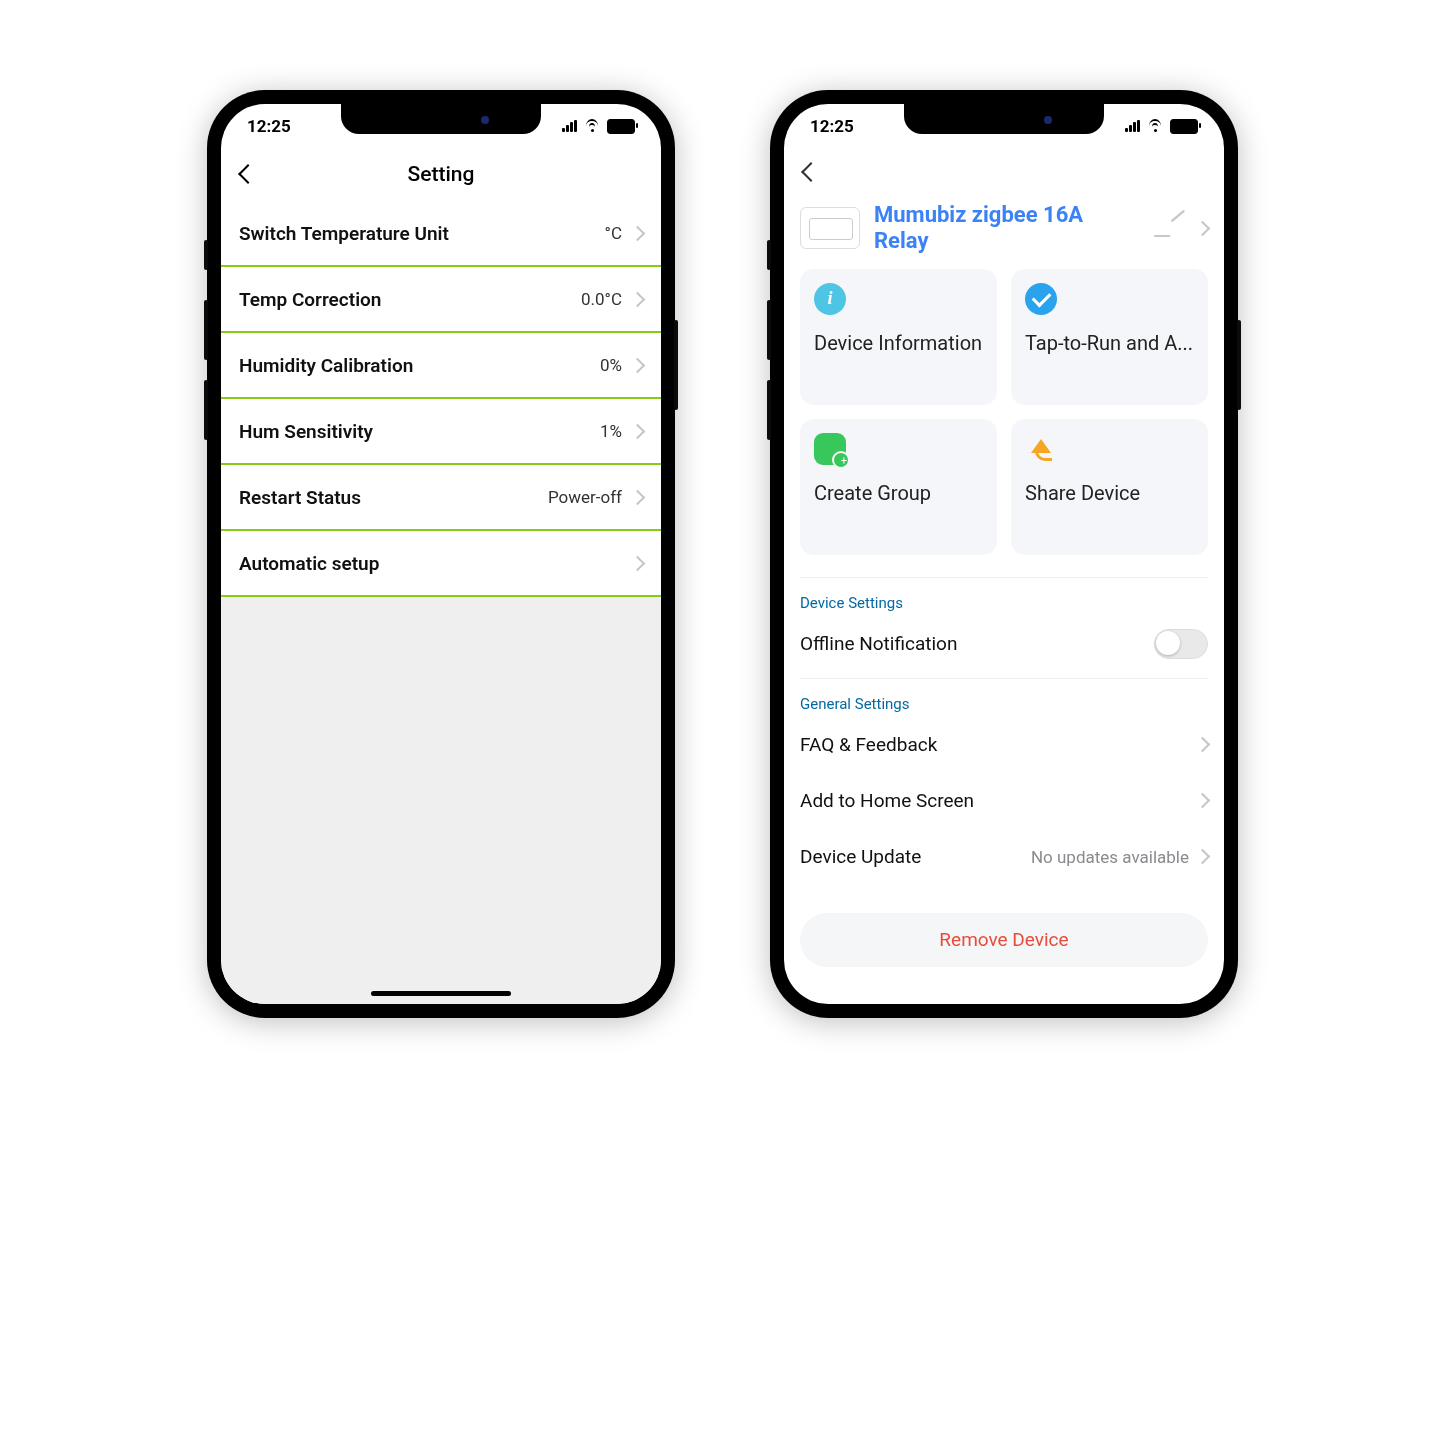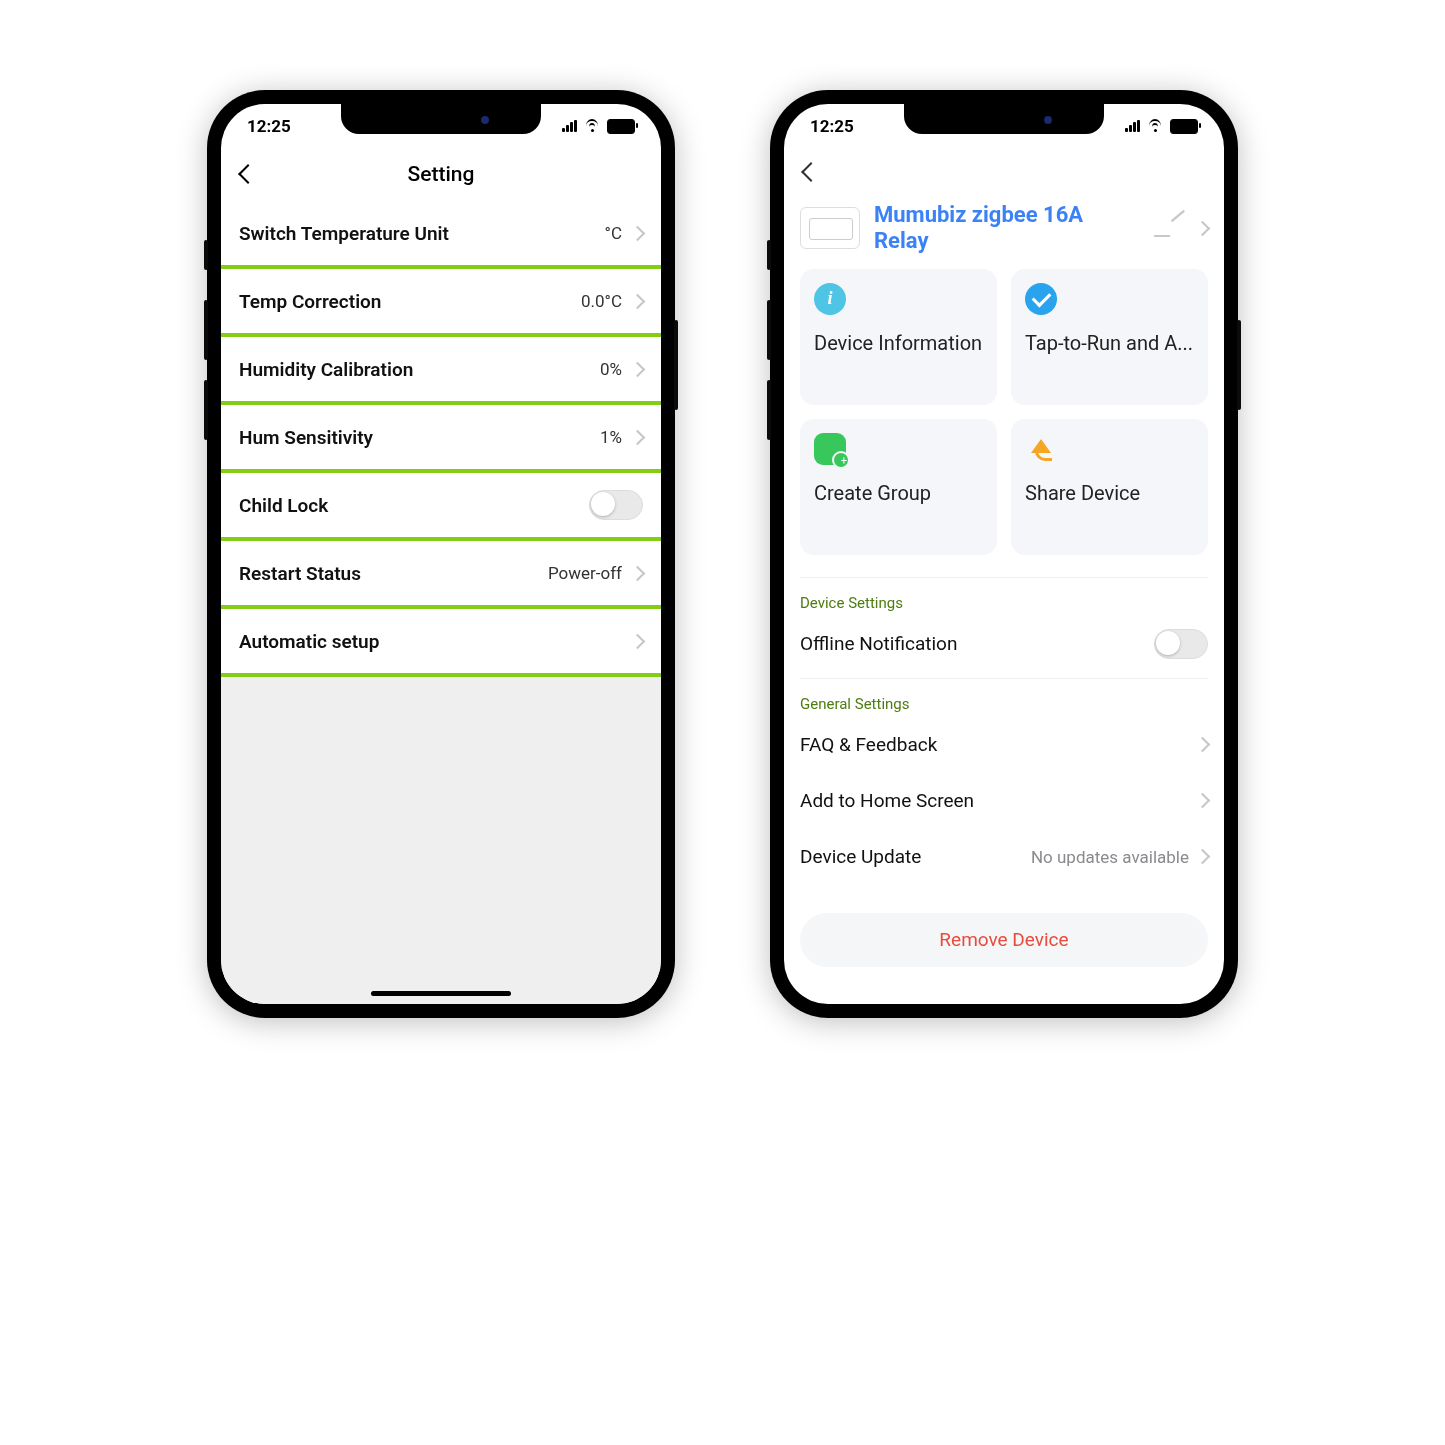--- a/index.html
+++ b/index.html
@@ -27,21 +27,21 @@
   .battery i{display:block;width:100%;height:100%;background:#000;border-radius:1px;}
   .content{position:absolute;inset:0;padding-top:44px;display:flex;flex-direction:column;}
   
   .hdr{display:flex;align-items:center;height:52px;padding:0 10px;border-bottom:1px solid transparent;}
   .hdr .back{width:34px;display:flex;align-items:center;justify-content:center;}
   .hdr h1{flex:1;text-align:center;font-size:21px;font-weight:500;margin:0;}
   .hdr .spacer{width:34px;}
   .chev{width:12px;height:12px;border-left:2px solid #000;border-bottom:2px solid #000;transform:rotate(45deg);}
   .chev.r{border-color:#c6c6c9;transform:rotate(-135deg);width:9px;height:9px;}
   .list{background:#fff;}
-  .row{display:flex;align-items:center;height:64px;padding:0 18px;border-bottom:4px solid #84cc16;}
+  .row{display:flex;align-items:center;height:64px;padding:0 18px;border-bottom:2px solid #84cc16;}
   .row .label{flex:1;font-size:19px;font-weight:600;color:#111;}
   .row .value{font-size:17px;color:#333;margin-right:10px;}
   .toggle{width:52px;height:28px;background:#e9e9ea;border:1px solid #ddd;border-radius:20px;position:relative;}
   .toggle .knob{position:absolute;left:1px;top:1px;width:24px;height:24px;border-radius:50%;background:#fff;box-shadow:0 1px 3px rgba(0,0,0,.25);}
   .below{flex:1;background:#efeff0;}
   .homebar{position:absolute;left:50%;transform:translateX(-50%);bottom:8px;width:140px;height:5px;border-radius:3px;background:#000;}
   
   .hdr2{height:48px;display:flex;align-items:center;padding:0 10px;}
   .hdr2 .chev{border-color:#333;border-width:2px;}
   .device-head{display:flex;align-items:center;padding:6px 16px 14px 16px;gap:14px;}
@@ -53,21 +53,21 @@
   .tile{background:#f5f6fa;border-radius:14px;padding:14px;height:108px;display:flex;flex-direction:column;justify-content:flex-start;gap:16px;}
   .tile .iconbox{width:32px;height:32px;border-radius:50%;display:flex;align-items:center;justify-content:center;color:#fff;font-size:18px;font-weight:700;}
   .tile .caption{font-size:20px;color:#222;white-space:nowrap;overflow:hidden;text-overflow:ellipsis;}
   .ic-info{background:#4fc5e6;font-family:serif;font-style:italic;text-transform:lowercase;}
   .ic-check{background:#2aa3ef;}
   .ic-group{width:32px;height:32px;border-radius:9px;background:#38c75b;position:relative;}
   .ic-group::after{content:"";position:absolute;right:-4px;bottom:-4px;width:14px;height:14px;border-radius:50%;background:#38c75b;border:2px solid #f5f6fa;}
   .ic-group .plus{position:absolute;right:-1px;bottom:-1px;color:#fff;font-size:11px;line-height:1;z-index:2;}
   .ic-share{width:32px;height:32px;display:flex;align-items:center;justify-content:center;}
   .section-sep{height:1px;background:#eee;margin:22px 16px 0 16px;}
-  .section-title{font-size:15px;color:#4d7c0f;padding:16px 16px 4px 16px;}
+  .section-title{font-size:15px;color:#0369a1;padding:16px 16px 4px 16px;}
   .row2{display:flex;align-items:center;min-height:56px;padding:0 16px;}
   .row2 .label2{flex:1;font-size:19px;color:#111;}
   .row2 .value2{font-size:17px;color:#8a8a8f;margin-right:8px;}
   .remove-btn{margin:28px 16px 0 16px;height:54px;border-radius:30px;background:#f5f6f8;color:#e74c3c;font-size:19px;display:flex;align-items:center;justify-content:center;}
   .check{width:14px;height:8px;border-left:3px solid #fff;border-bottom:3px solid #fff;transform:rotate(-45deg);margin-top:-2px;}
   .pencil{width:16px;height:16px;border-bottom:2px solid #c8c8cc;transform:skewX(-20deg);position:relative;}
   .pencil::after{content:"";position:absolute;right:-2px;top:-10px;width:3px;height:14px;background:#c8c8cc;transform:rotate(40deg);border-radius:1px;}
   .share-arrow{width:0;height:0;border-left:10px solid transparent;border-right:10px solid transparent;border-bottom:14px solid #f5a623;transform:translateY(-3px);position:relative;}
   .share-arrow::after{content:"";position:absolute;left:-6px;top:12px;width:14px;height:7px;border:3px solid #f5a623;border-top:none;border-right:none;border-bottom-left-radius:10px;}
 </style>
@@ -125,26 +125,20 @@
               <div class="label">Humidity Calibration</div>
               <div class="value">0%</div>
               <span class="chev r"></span>
             </div>
             <div class="row">
               <div class="label">Hum Sensitivity</div>
               <div class="value">1%</div>
               <span class="chev r"></span>
             </div>
             <div class="row">
-              <div class="label">Child Lock</div>
-              <div class="toggle">
-                <div class="knob"></div>
-              </div>
-            </div>
-            <div class="row">
               <div class="label">Restart Status</div>
               <div class="value">Power-off</div>
               <span class="chev r"></span>
             </div>
             <div class="row">
               <div class="label">Automatic setup</div>
               <span class="chev r"></span>
             </div>
           </div>
         <div class="below"></div>

